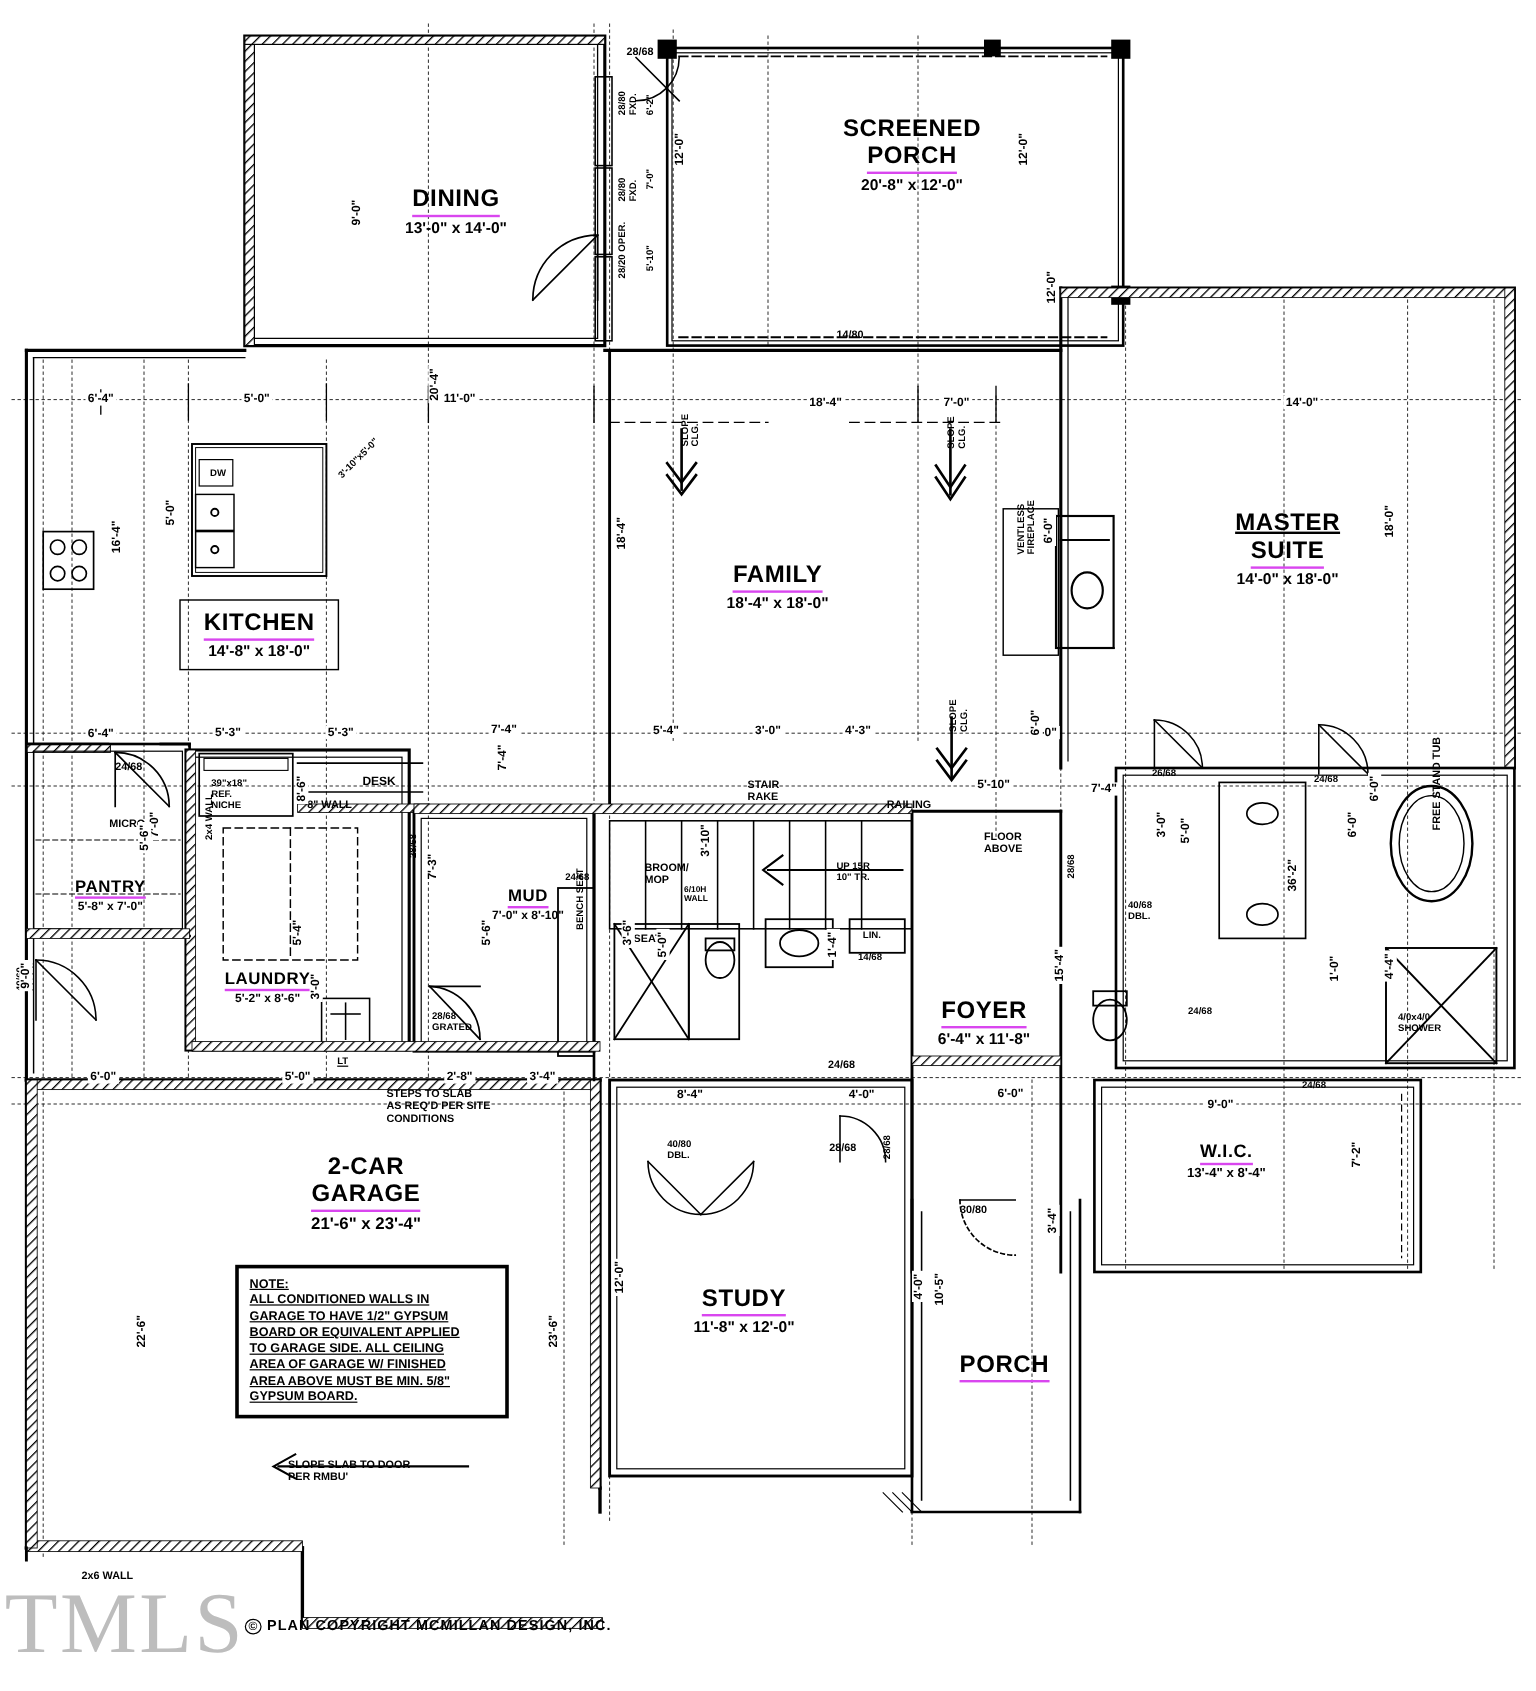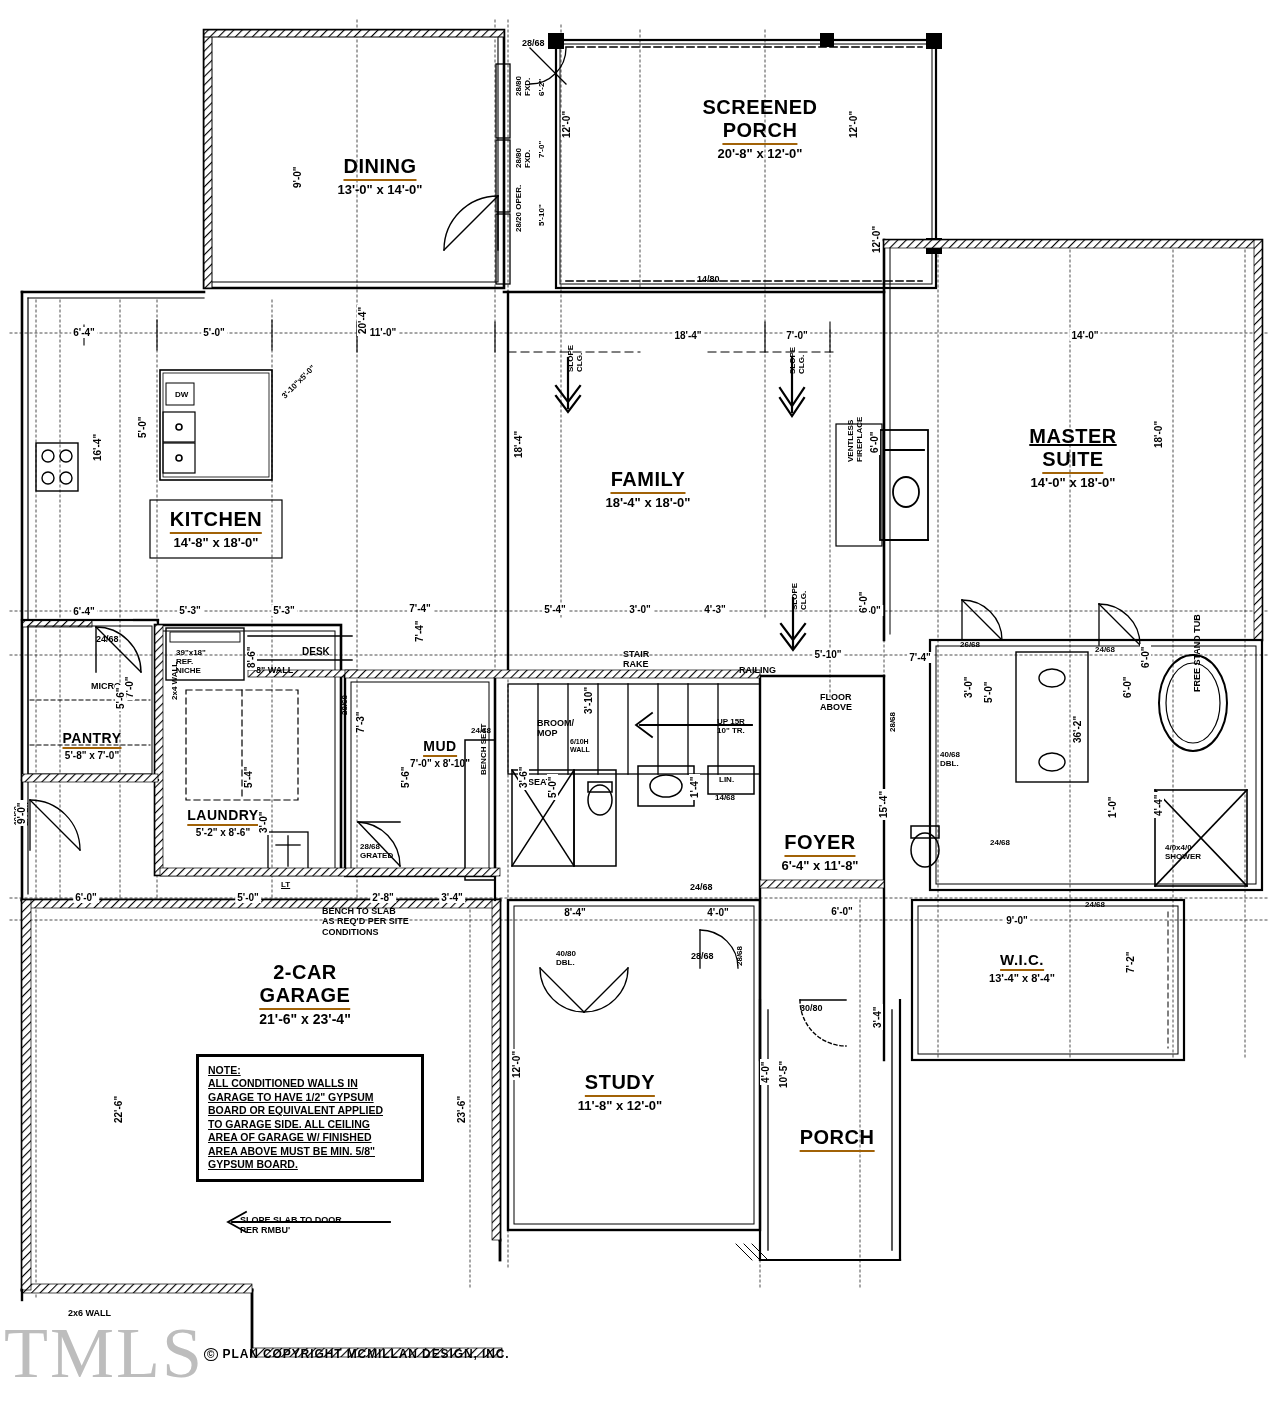--- a/index.html
+++ b/index.html
@@ -4,21 +4,21 @@
 <style>
   html,body{margin:0;padding:0;background:#ffffff;}
   body{width:1280px;height:1409px;position:relative;overflow:hidden;
        font-family:"Liberation Sans",sans-serif;color:#000;}
   #plan{position:absolute;inset:0;}
   svg{position:absolute;top:0;left:0;width:1280px;height:1409px;}
   .lbl{position:absolute;white-space:nowrap;color:#000;}
   .room-name{font-weight:700;letter-spacing:.5px;text-align:center;
              transform:translateX(-50%);}
   .room-dim{font-weight:700;text-align:center;transform:translateX(-50%);}
-  .rn-u{border-bottom:2px solid #a16207;padding-bottom:1px;display:inline-block;}
+  .rn-u{border-bottom:2px solid #d946ef;padding-bottom:1px;display:inline-block;}
   .note{position:absolute;border:3px solid #000;background:#fff;
         font-weight:700;line-height:1.28;}
   .note-inner{padding:7px 8px 7px 9px;}
   .dim{position:absolute;font-weight:700;transform:translateX(-50%);
        background:#fff;padding:0 2px;white-space:nowrap;}
   .dimv{position:absolute;font-weight:700;white-space:nowrap;
         transform-origin:left top;background:#fff;padding:0 2px;}
   .ann{position:absolute;font-weight:700;white-space:nowrap;line-height:1.15;}
   .annv{position:absolute;font-weight:700;white-space:nowrap;
         transform-origin:left top;line-height:1.15;}
@@ -582,21 +582,21 @@
       <div class="ann" style="left:719px;top:775px;font-size:8px;">
         <div>LIN.</div>
       </div>
       <div class="ann" style="left:715px;top:793px;font-size:8px;">
         <div>14/68</div>
       </div>
       <div class="ann" style="left:623px;top:649px;font-size:9px;">
         <div>STAIR</div>
         <div>RAKE</div>
       </div>
-      <div class="ann" style="left:697px;top:717px;font-size:8px;margin-left:20px;">
+      <div class="ann" style="left:697px;top:717px;font-size:8px;">
         <div>UP 15R</div>
         <div>10" TR.</div>
       </div>
       <div class="ann" style="left:739px;top:665px;font-size:9px;">
         <div>RAILING</div>
       </div>
       <div class="ann" style="left:820px;top:692px;font-size:9px;">
         <div>FLOOR</div>
         <div>ABOVE</div>
       </div>
@@ -610,21 +610,21 @@
         <div>40/80</div>
         <div>DBL.</div>
       </div>
       <div class="annv" style="left:735px;top:966px;font-size:8px;transform:rotate(-90deg);transform-origin:left top;">
         <div>28/68</div>
       </div>
       <div class="ann" style="left:800px;top:1003px;font-size:9px;">
         <div>30/80</div>
       </div>
       <div class="ann" style="left:322px;top:906px;font-size:9px;">
-        <div>BENCH TO SLAB</div>
+        <div>STEPS TO SLAB</div>
         <div>AS REQ'D PER SITE</div>
         <div>CONDITIONS</div>
       </div>
       <div class="ann" style="left:240px;top:1215px;font-size:9px;">
         <div>SLOPE SLAB TO DOOR</div>
         <div>PER RMBU'</div>
       </div>
       <div class="ann" style="left:68px;top:1308px;font-size:9px;">
         <div>2x6 WALL</div>
       </div>

